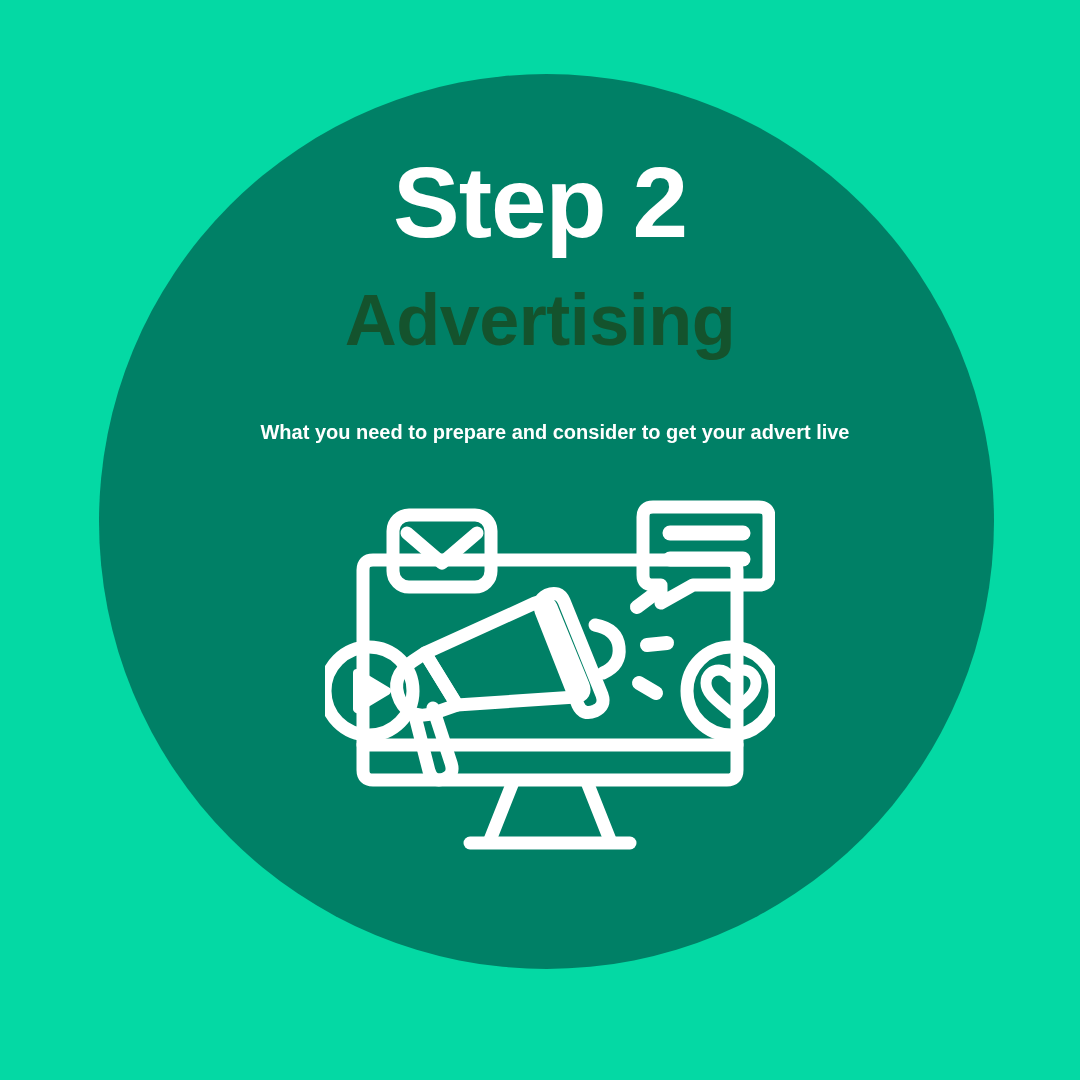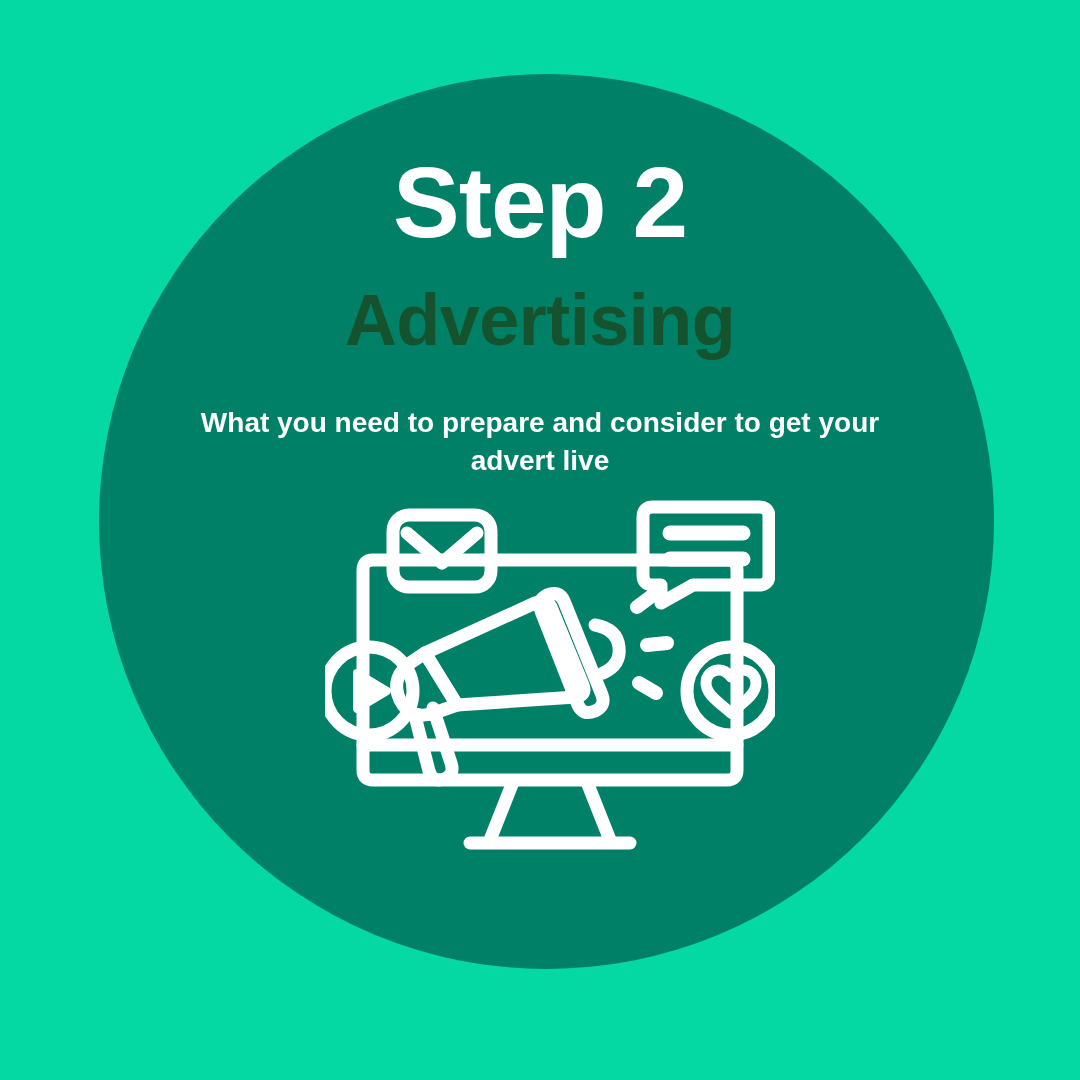--- a/index.html
+++ b/index.html
@@ -70,24 +70,24 @@
     letter-spacing: -0.5px;
     line-height: 1.05;
     white-space: nowrap;
   }
 
   #step-description {
     position: absolute;
     left: 170px;
     top: 404px;
     width: 740px;
-    margin: 0;
+    margin: 15px;
     color: #ffffff;
     font-family: "Liberation Sans", sans-serif;
-    font-size: 28px;
+    font-size: 20px;
     font-weight: bold;
     line-height: 1.36;
   }
 
   
   #illustration {
     position: absolute;
     left: 325px;
     top: 495px;
     width: 450px;

